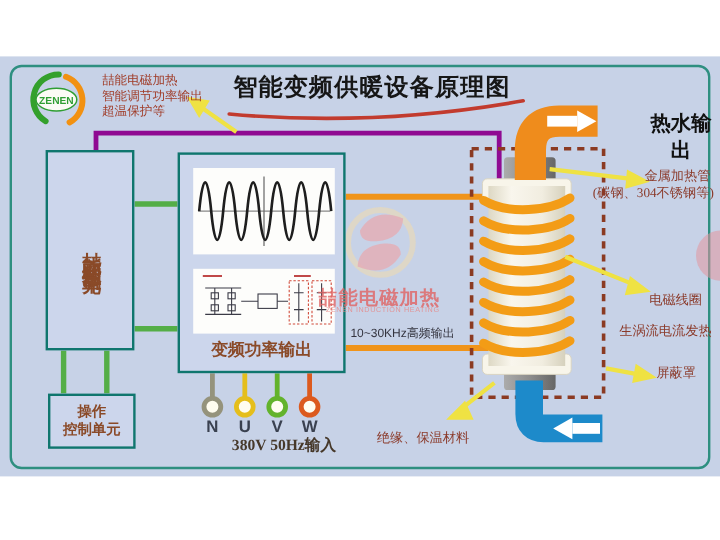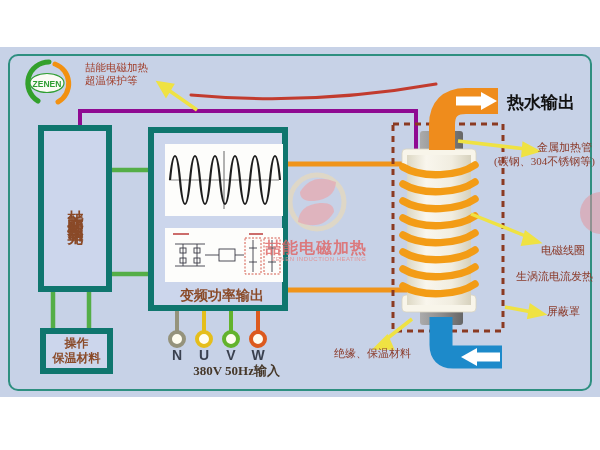--- a/index.html
+++ b/index.html
@@ -2,21 +2,21 @@
 <html><head>
 <meta charset="utf-8">
 <style>
   html,body{margin:0;padding:0;background:#fff;}
   .canvas{position:relative;width:600px;height:450px;background:#ffffff;overflow:hidden;
           font-family:"Liberation Sans",sans-serif;}
   .panel{position:absolute;left:0;top:47px;width:600px;height:350px;background:#c7d2e7;}
   .frame{position:absolute;left:8px;top:54px;width:580px;height:333px;border:2px solid #2e8f80;
          border-radius:10px;}
   .overlay{position:absolute;left:0;top:0;width:600px;height:450px;}
-  .box{position:absolute;border:6px solid #0f766e;background:#ccd6ec;box-sizing:border-box;}
+  .box{position:absolute;border:2px solid #0f766e;background:#ccd6ec;box-sizing:border-box;}
   .controller{left:38px;top:125px;width:74px;height:167px;display:flex;align-items:center;justify-content:center;}
   .controller span{writing-mode:vertical-rl;text-orientation:upright;font-size:16px;font-weight:bold;
                    color:#8a4a28;letter-spacing:3px;font-family:"Liberation Serif",serif;}
   .operation{left:40px;top:328px;width:73px;height:46px;display:flex;flex-direction:column;
              align-items:center;justify-content:center;color:#8a4a28;font-size:12px;font-weight:bold;
              font-family:"Liberation Serif",serif;line-height:15px;}
   .inverter{left:148px;top:127px;width:140px;height:184px;}
   .wavepanel{position:absolute;left:11px;top:11px;width:118px;height:72px;background:#fdfdfb;}
   .circuitpanel{position:absolute;left:11px;top:95px;width:118px;height:54px;background:#fdfdfb;}
   .inv-label{position:absolute;left:0;top:154px;width:136px;text-align:center;color:#8a4a28;
@@ -141,21 +141,21 @@
       <text x="23" y="26.5" text-anchor="middle" font-size="8.5" font-weight="bold" fill="#2f9e33" font-family="Liberation Sans, sans-serif">ZENEN</text>
     </g>
   </svg>
 
   <div class="box controller">
     <span>喆能变频控制单元</span>
   </div>
 
   <div class="box operation">
     <div>操作</div>
-    <div>保温材料</div>
+    <div>控制单元</div>
   </div>
 
   <div class="box inverter">
     <svg class="wavepanel" viewBox="0 0 118 72">
       <line x1="4" y1="36" x2="114" y2="36" stroke="#888" stroke-width="1"></line>
       <line x1="59" y1="7" x2="59" y2="65" stroke="#666" stroke-width="1"></line>
       <path d="M5,36 c3,-32 7,-32 10,0 c3,32 7,32 10,0 c3,-32 7,-32 10,0
         c3,32 7,32 10,0 c3,-32 7,-32 10,0 c3,32 7,32 10,0 c3,-32 7,-32 10,0 c3,32 7,32 10,0
         c3,-32 7,-32 10,0 c3,32 7,32 10,0 c3,-32 7,-32 10,0" fill="none" stroke="#1e1e1e" stroke-width="2.2"></path>
     </svg>
@@ -184,38 +184,41 @@
           <line x1="103" y1="34" x2="111" y2="34"></line>
       </g>
       <g stroke="#d04838" stroke-width="0.9" fill="none" stroke-dasharray="2 1.5">
         <rect x="80" y="10" width="16" height="36"></rect>
           <rect x="99" y="10" width="16" height="36"></rect>
       </g>
     </svg>
     <div class="inv-label">变频功率输出</div>
   </div>
 
+  <div class="txt title">智能变频供暖设备原理图</div>
 
   <div class="txt note" style="left:85px;top:61px;">
     <div>喆能电磁加热</div>
+    <div>智能调节功率输出</div>
     <div>超温保护等</div>
   </div>
 
-
-  <div class="txt big-flow" style="left:507px;top:91px;">热水输出</div>
+  <div class="txt hf">10~30KHz高频输出</div>
+
+  <div class="txt big-flow" style="left:535px;top:91px;text-align:center;">热水输出</div>
 
   <div class="txt small-ann" style="left:537px;top:141px;">金属加热管</div>
   <div class="txt small-ann" style="left:494px;top:155px;">(碳钢、304不锈钢等)</div>
 
   <div class="txt small-ann" style="left:541px;top:244px;">电磁线圈</div>
   <div class="txt small-ann" style="left:516px;top:270px;">生涡流电流发热</div>
 
   <div class="txt small-ann" style="left:547px;top:305px;">屏蔽罩</div>
 
-  <div class="txt small-ann" style="left:314px;top:347px;margin-left:20px;">绝缘、保温材料</div>
+  <div class="txt small-ann" style="left:314px;top:359px;">绝缘、保温材料</div>
 
   <div class="txt term-label" style="left:168px;top:347px;">N</div>
   <div class="txt term-label" style="left:195px;top:347px;">U</div>
   <div class="txt term-label" style="left:222px;top:347px;">V</div>
   <div class="txt term-label" style="left:249px;top:347px;">W</div>
 
   <div class="txt input-label">380V  50Hz输入</div>
 
   <div class="txt wm-text">喆能电磁加热</div>
   <div class="txt wm-sub">ZENEN INDUCTION HEATING</div>

